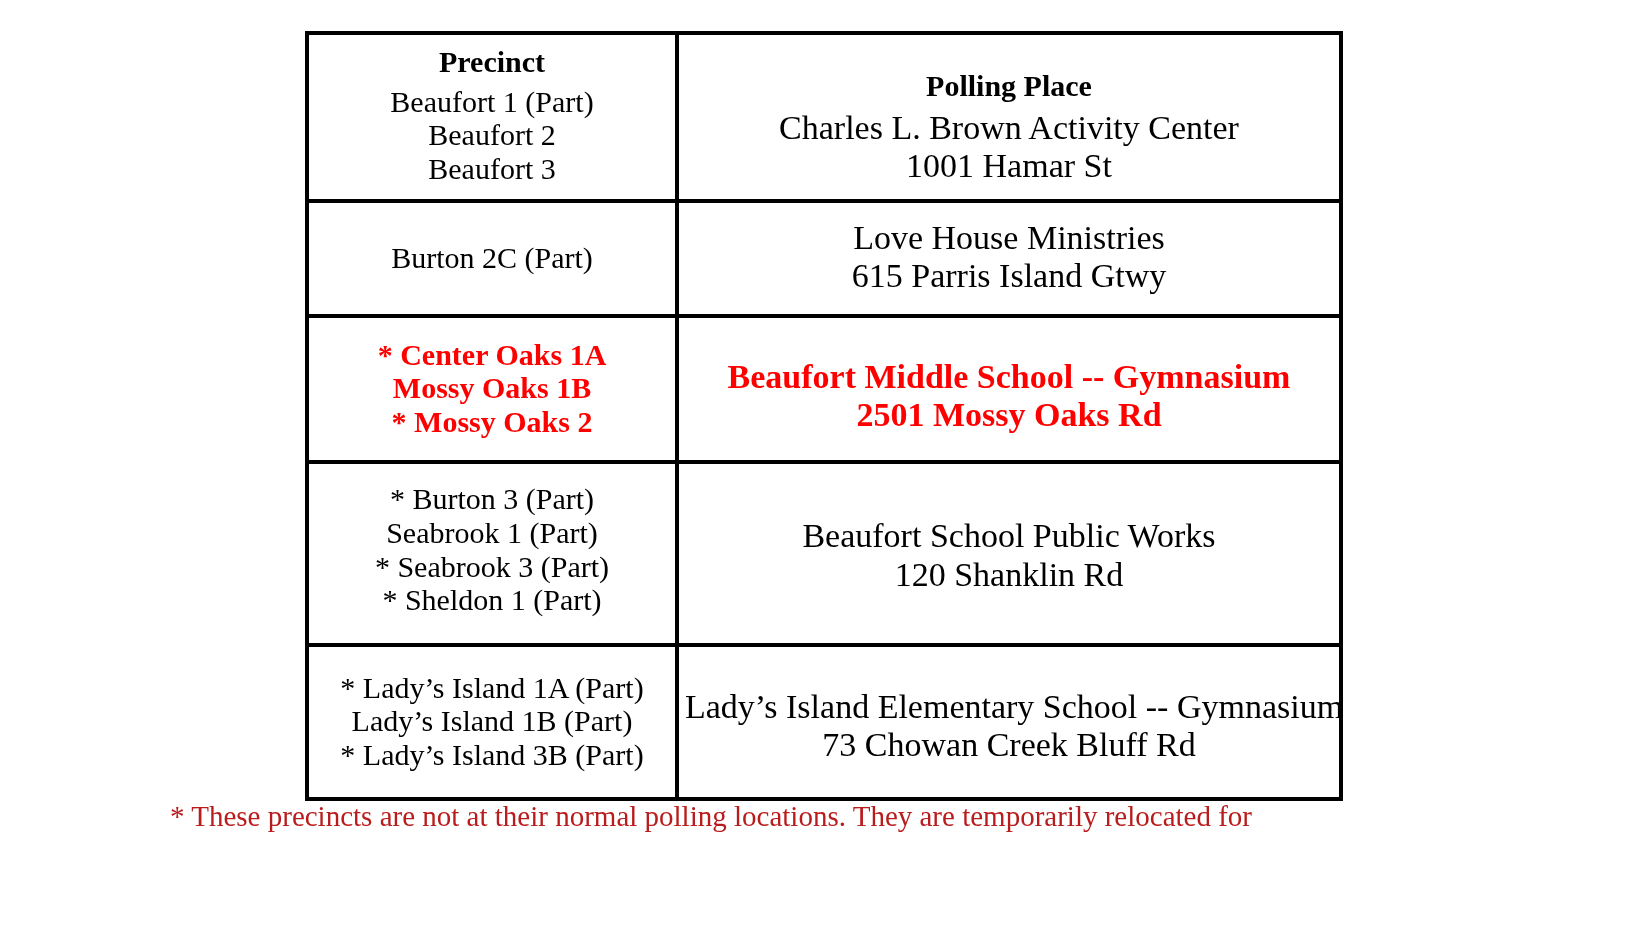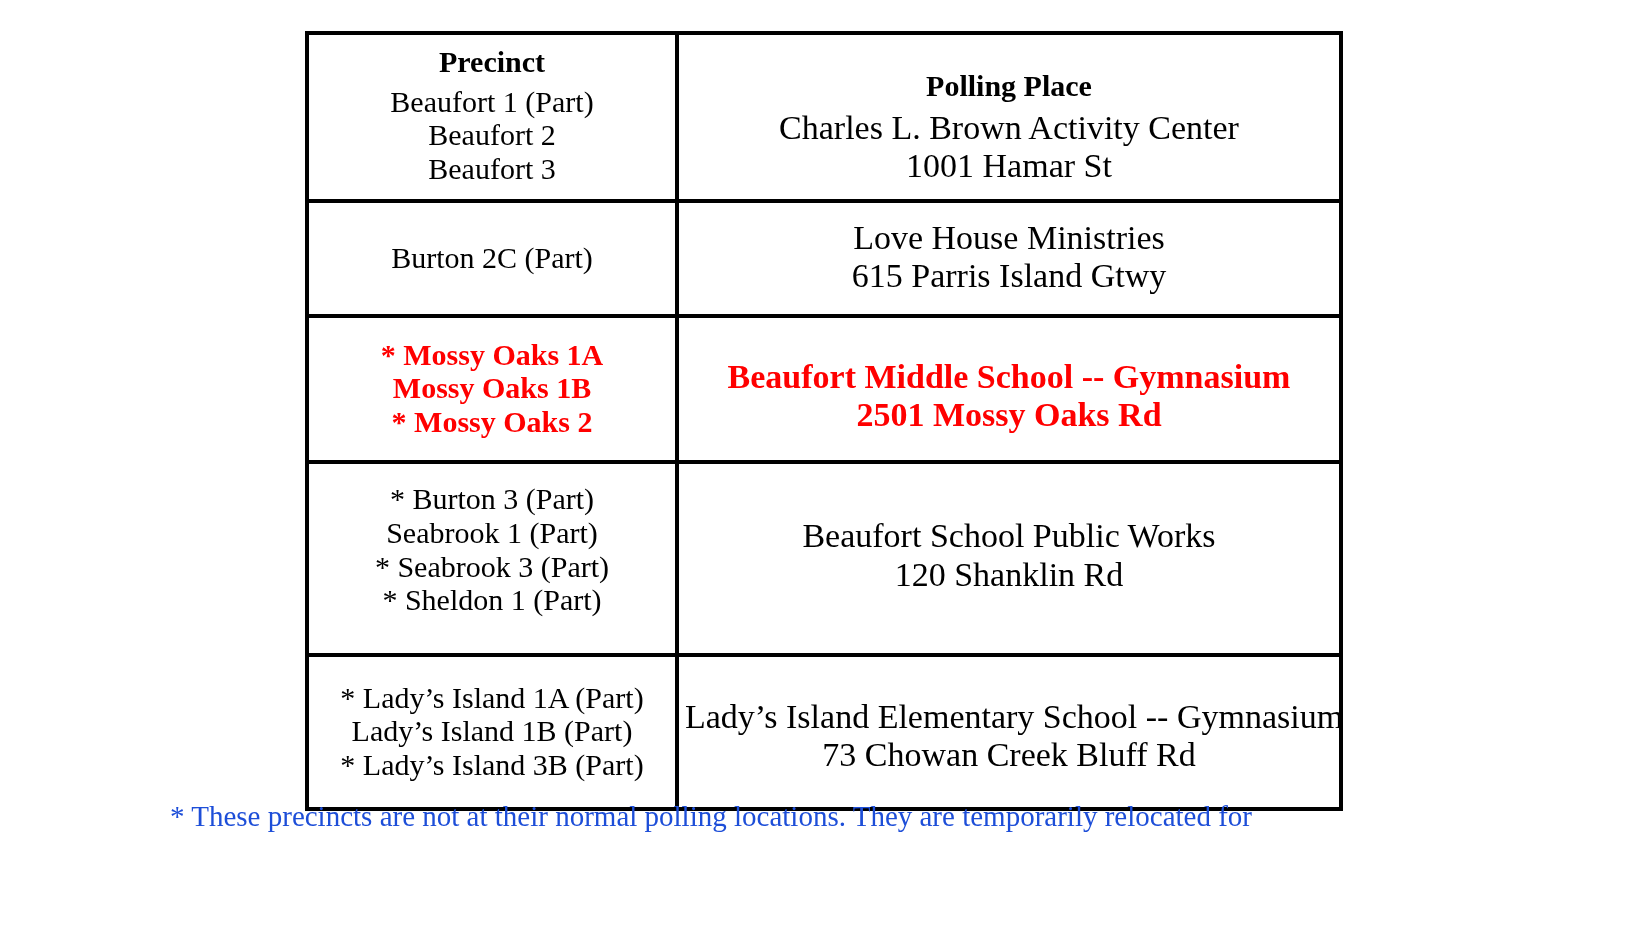--- a/index.html
+++ b/index.html
@@ -60,38 +60,38 @@
 
   .row-highlight td {
     color: #FF0000;
     font-weight: bold;
   }
 
   
   .r1 .cell-inner { padding-top: 10px;  padding-bottom: 14px; }
   .r2 .cell-inner { padding-top: 16px;  padding-bottom: 18px; }
   .r3 .cell-inner { padding-top: 20px;  padding-bottom: 22px; }
-  .r4 .cell-inner { padding-top: 18px;  padding-bottom: 36px; }
+  .r4 .cell-inner { padding-top: 18px;  padding-bottom: 26px; }
   .r5 .cell-inner { padding-top: 24px;  padding-bottom: 26px; }
 
   .r1 .place-cell .cell-inner { padding-top: 34px; }
   .r3 .place-cell .cell-inner { padding-top: 36px; }
   .r4 .place-cell .cell-inner { padding-top: 30px; }
   .r5 .place-cell .cell-inner { padding-top: 34px; }
 
   .place-cell .line { font-size: 34px; }
 
   .footnote {
     position: absolute;
     left: 170px;
     top: 796px;
     width: 1240px;
     font-size: 29px;
     line-height: 1.42;
-    color: #1d4ed8;
+    color: #b91c1c;
     text-align: left;
   }
 </style>
 </head>
 <body>
 
 <div class="page">
 
   <table class="polling-table">
     <colgroup>
@@ -128,21 +128,21 @@
           <div class="cell-inner">
             <span class="line">Love House Ministries</span>
             <span class="line">615 Parris Island Gtwy</span>
           </div>
         </td>
       </tr>
 
       <tr class="r3 row-highlight">
         <td class="precinct-cell">
           <div class="cell-inner">
-            <span class="line">* Mossy Oaks 1A</span>
+            <span class="line">* Center Oaks 1A</span>
             <span class="line">Mossy Oaks 1B</span>
             <span class="line">* Mossy Oaks 2</span>
           </div>
         </td>
         <td class="place-cell">
           <div class="cell-inner">
             <span class="line">Beaufort Middle School -- Gymnasium</span>
             <span class="line">2501 Mossy Oaks Rd</span>
           </div>
         </td>

